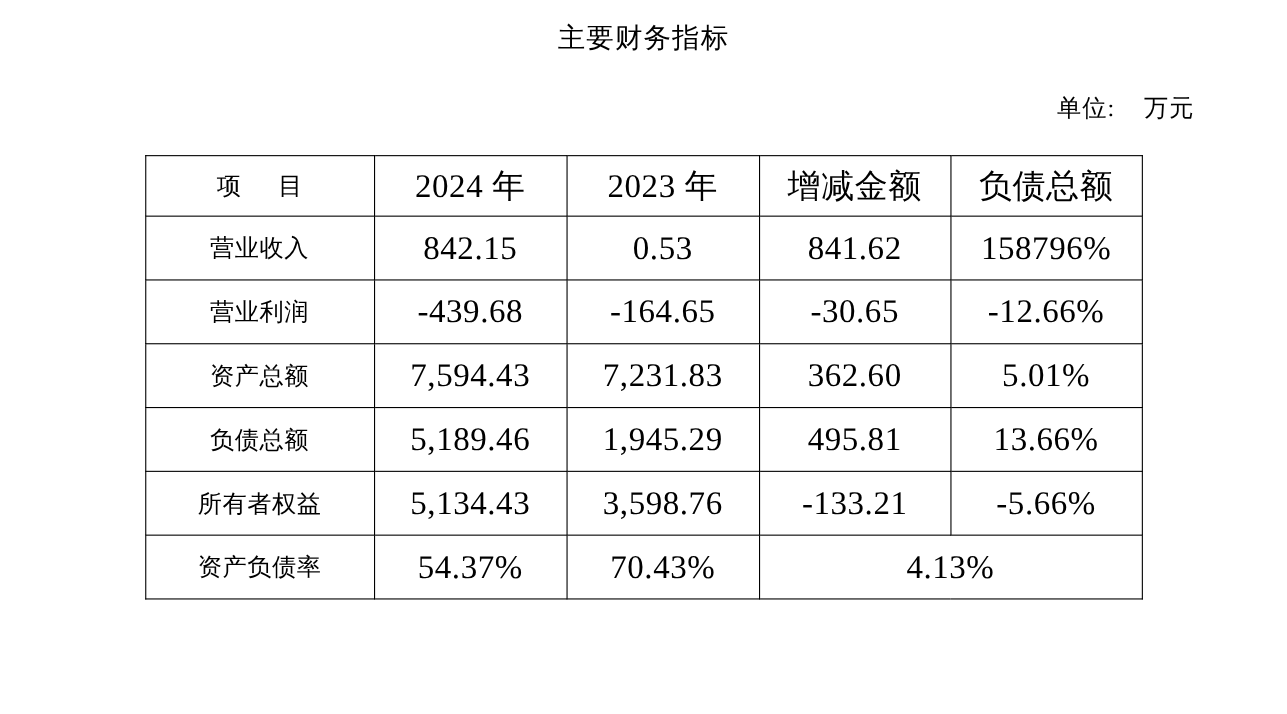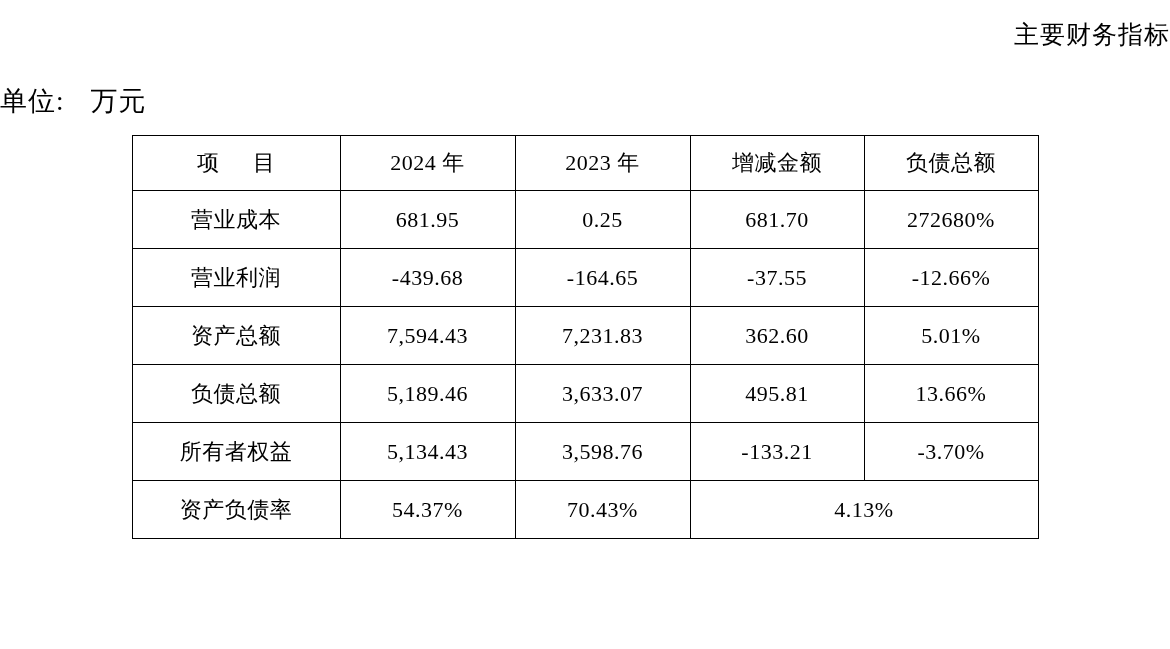--- a/index.html
+++ b/index.html
@@ -14,49 +14,50 @@
     color: #000000;
     position: relative;
     overflow: hidden;
   }
   .page {
     width: 1170px;
     height: 649px;
     position: relative;
   }
   .doc-title {
-    text-align: right;
+    text-align: center;
     font-size: 25px;
     letter-spacing: 1px;
     margin-top: 18px;
     font-family: "Liberation Serif", "DejaVu Serif", serif;
     font-weight: normal;
   }
   .unit-line {
-    font-size: 27px;
+    text-align: right;
+    font-size: 22px;
     margin-top: 32px;
-    padding-right: 63px;
+    padding-right: 84px;
     letter-spacing: 1px;
   }
   .unit-line .unit-gap {
     display: inline-block;
     width: 26px;
   }
   table.fin {
     border-collapse: collapse;
-    margin: 16px auto 0 auto;
+    margin: 28px auto 0 auto;
     width: 906px;
     table-layout: fixed;
   }
   table.fin td {
     border: 1px solid #000000;
     text-align: center;
     vertical-align: middle;
     height: 57px;
-    font-size: 22px;
+    font-size: 30px;
     font-family: "Liberation Serif", "DejaVu Serif", serif;
     letter-spacing: 0.5px;
     padding: 0 2px;
   }
   table.fin td.label-cell {
     font-size: 22px;
   }
   table.fin tr.header-row td {
     height: 54px;
   }
@@ -96,60 +97,60 @@
       <tr class="header-row">
         <td class="label-cell">
           <span class="hdr-item-spaced"><span>项</span><span class="sp"></span><span>目</span></span>
         </td>
         <td>2024 年</td>
         <td>2023 年</td>
         <td>增减金额</td>
         <td>负债总额</td>
       </tr>
 
+      <tr>
+        <td class="label-cell">营业收入</td>
+        <td>842.15</td>
+        <td>0.53</td>
+        <td>841.62</td>
+        <td>158796%</td>
+      </tr>
 
-      <tr>
-        <td class="label-cell">营业成本</td>
-        <td>681.95</td>
-        <td>0.25</td>
-        <td>681.70</td>
-        <td>272680%</td>
-      </tr>
 
       <tr>
         <td class="label-cell">营业利润</td>
         <td>-439.68</td>
         <td>-164.65</td>
-        <td>-37.55</td>
+        <td>-30.65</td>
         <td>-12.66%</td>
       </tr>
 
 
       <tr>
         <td class="label-cell">资产总额</td>
         <td>7,594.43</td>
         <td>7,231.83</td>
         <td>362.60</td>
         <td>5.01%</td>
       </tr>
 
       <tr>
         <td class="label-cell">负债总额</td>
         <td>5,189.46</td>
-        <td>3,633.07</td>
+        <td>1,945.29</td>
         <td>495.81</td>
         <td>13.66%</td>
       </tr>
 
       <tr>
         <td class="label-cell">所有者权益</td>
         <td>5,134.43</td>
         <td>3,598.76</td>
         <td>-133.21</td>
-        <td>-3.70%</td>
+        <td>-5.66%</td>
       </tr>
 
       <tr>
         <td class="label-cell">资产负债率</td>
         <td>54.37%</td>
         <td>70.43%</td>
         <td colspan="2">4.13%</td>
       </tr>
     </tbody>
   </table>

